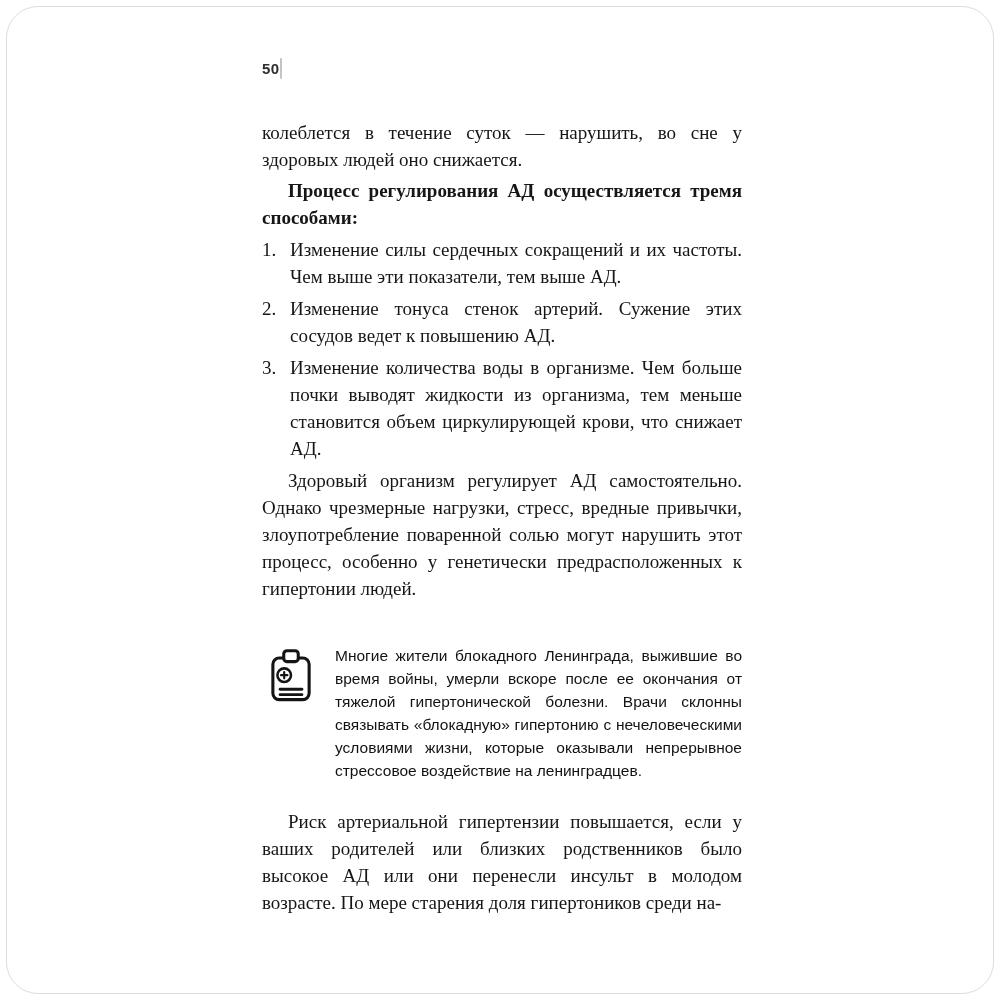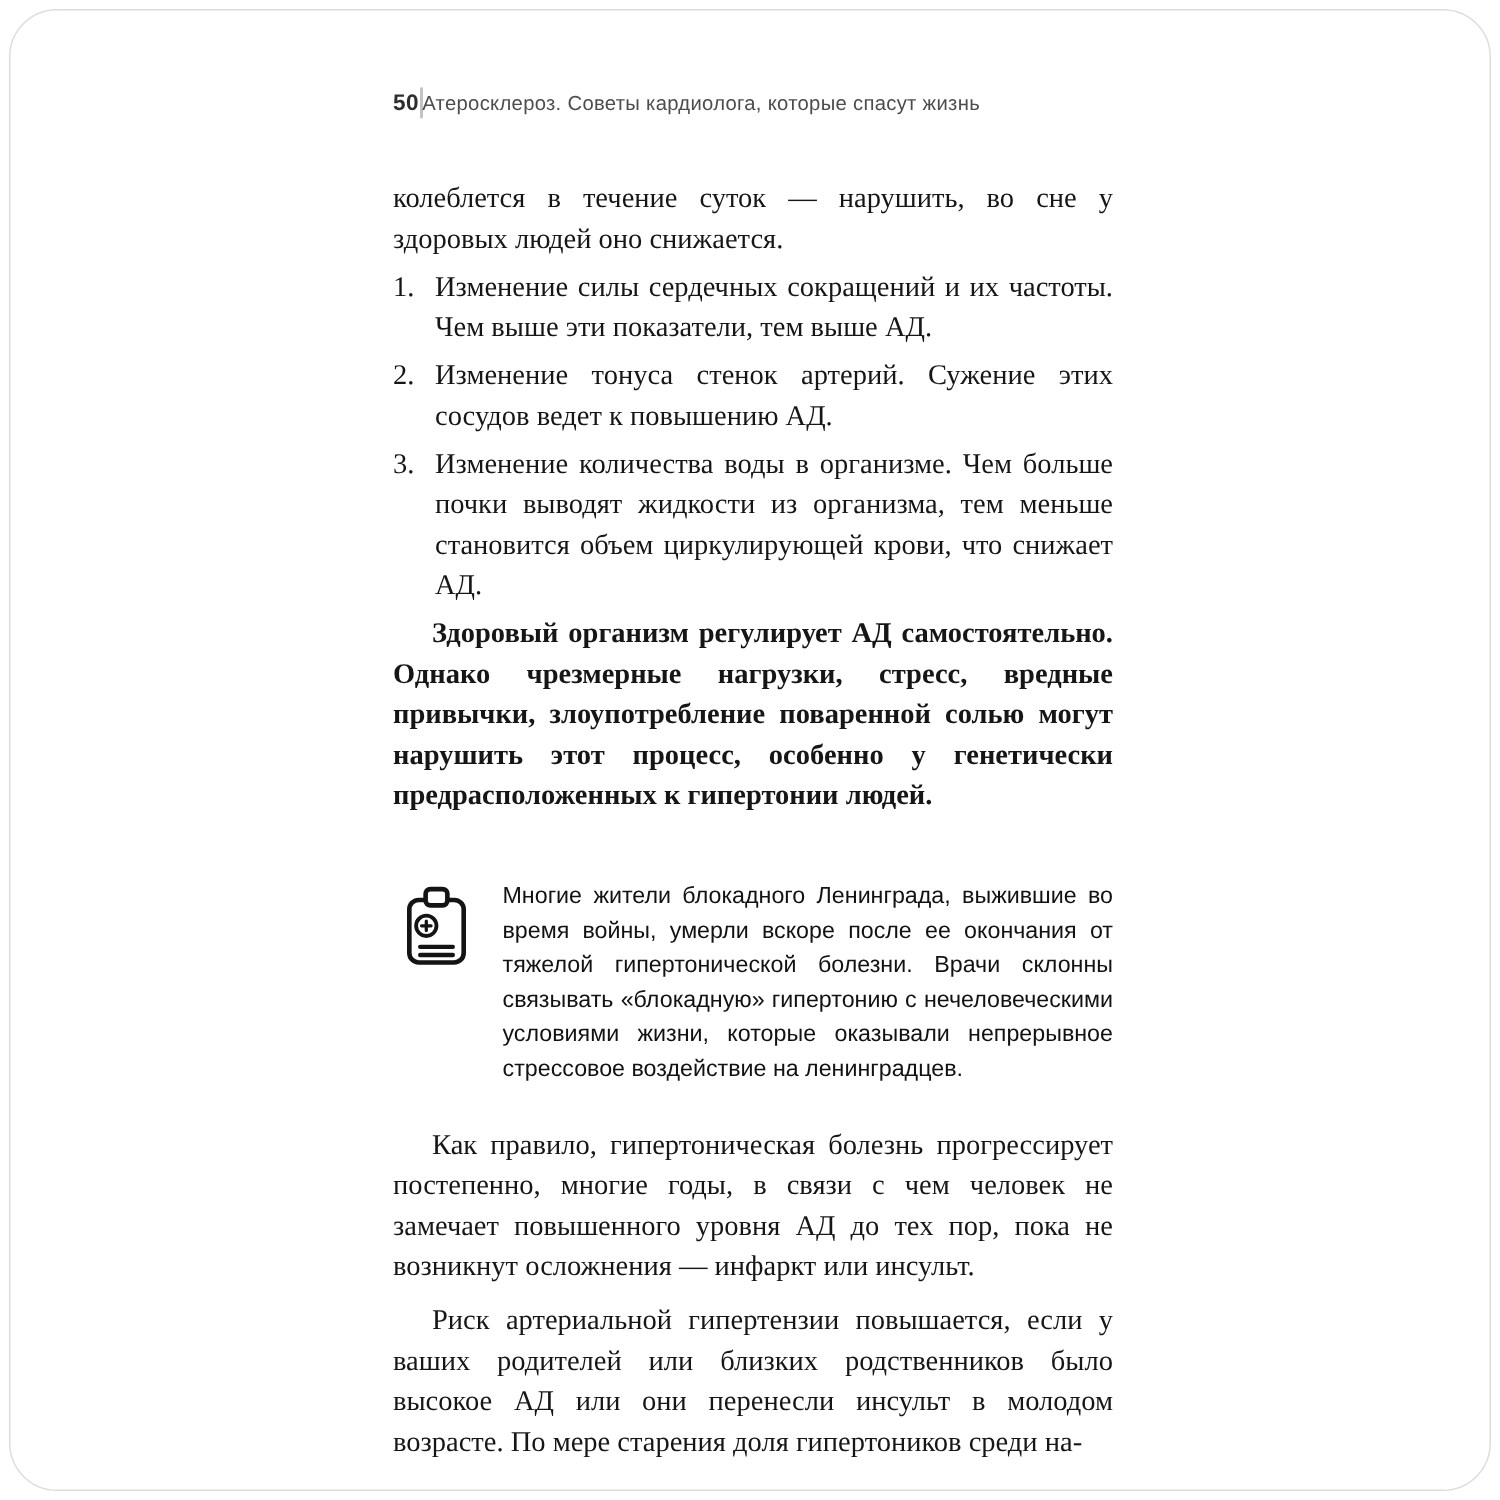--- a/index.html
+++ b/index.html
@@ -52,21 +52,21 @@
   }
   
   .body-text p {
     margin: 0;
     font-size: 19px;
     line-height: 27px;
     text-align: justify;
   }
   .indent { text-indent: 26px; }
   .lead { font-weight: 700; margin-top: 4px !important; }
-  .mt { margin-top: 5px !important; font-weight: bold; }
+  .mt { margin-top: 5px !important; }
   
   .num-list { margin-top: 2px; }
   .li {
     display: flex;
     margin-top: 5px;
     font-size: 19px;
     line-height: 27px;
   }
   .li-num {
     flex: none;
@@ -104,27 +104,27 @@
 <body>
 
 <div class="page">
   <div class="page-edge"></div>
 
   <div class="content">
 
     <div class="running-head">
       <span class="page-num">50</span>
       <span class="head-sep"></span>
-      <span class="head-title">Атеросклероз. Советы кардиолога, которые спасут жизнь</span>
     </div>
 
     <div class="body-text">
 
       <p>колеблется в течение суток — нарушить, во сне у здоровых людей оно снижается.</p>
 
+      <p class="indent lead">Процесс регулирования АД осуществляется тремя способами:</p>
 
       <div class="num-list">
         <div class="li">
           <span class="li-num">1.</span>
           <span class="li-text">Изменение силы сердечных сокращений и их частоты. Чем выше эти показатели, тем выше АД.</span>
         </div>
         <div class="li">
           <span class="li-num">2.</span>
           <span class="li-text">Изменение тонуса стенок артерий. Сужение этих сосудов ведет к повышению АД.</span>
         </div>
@@ -143,19 +143,18 @@
             <rect x="24" y="6" width="16" height="12" rx="3.5" fill="#ffffff" stroke="#141414" stroke-width="3.4"></rect>
             <circle cx="24.5" cy="33" r="7.5" stroke="#141414" stroke-width="2.8"></circle>
             <path d="M24.5 29.5 v7 M21 33 h7" stroke="#141414" stroke-width="2.4" stroke-linecap="round"></path>
             <path d="M20 48.5 H44" stroke="#141414" stroke-width="3.2" stroke-linecap="round"></path>
             <path d="M20 54.5 H44" stroke="#141414" stroke-width="3.2" stroke-linecap="round"></path>
           </svg>
         </span>
         <span class="callout-text">Многие жители блокадного Ленинграда, выжившие во время войны, умерли вскоре после ее окончания от тяжелой гипертонической болезни. Врачи склонны связывать «блокадную» гипертонию с нечеловеческими условиями жизни, которые оказывали непрерывное стрессовое воздействие на ленинградцев.</span>
       </div>
 
-      <p class="indent">Как правило, гипертоническая болезнь прогрессирует постепенно, многие годы, в связи с чем человек не замечает повышенного уровня АД до тех пор, пока не возникнут осложнения — инфаркт или инсульт.</p>
 
       <p class="indent gap-lg">Риск артериальной гипертензии повышается, если у ваших родителей или близких родственников было высокое АД или они перенесли инсульт в молодом возрасте. По мере старения доля гипертоников среди на-</p>
 
     </div>
   </div>
 </div>
 
 </body></html>

